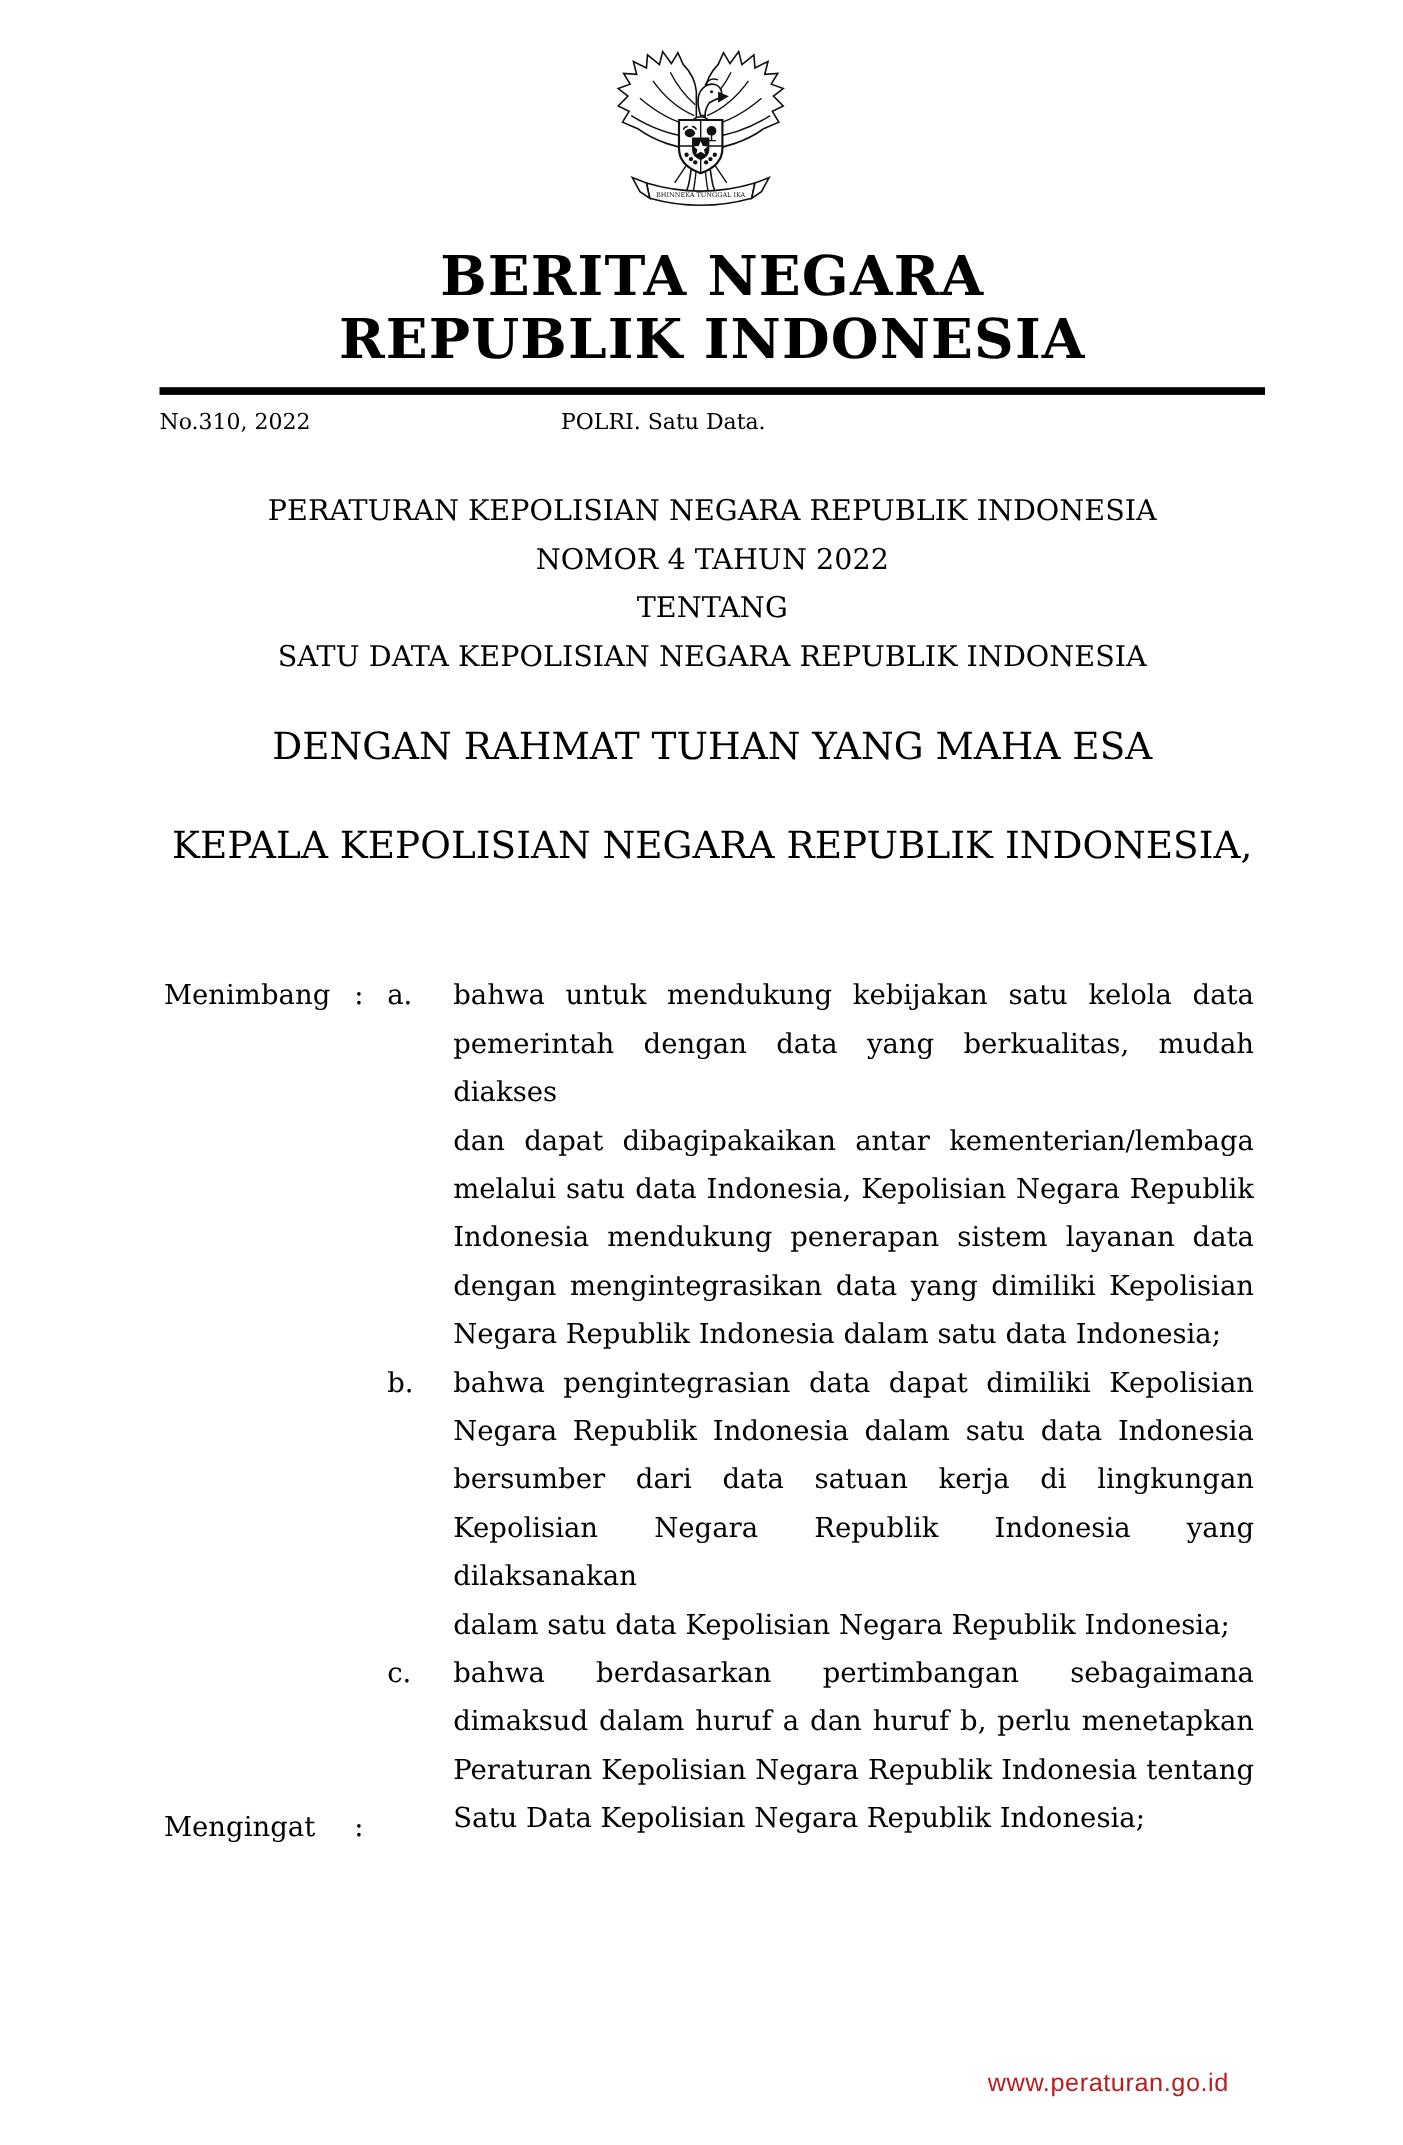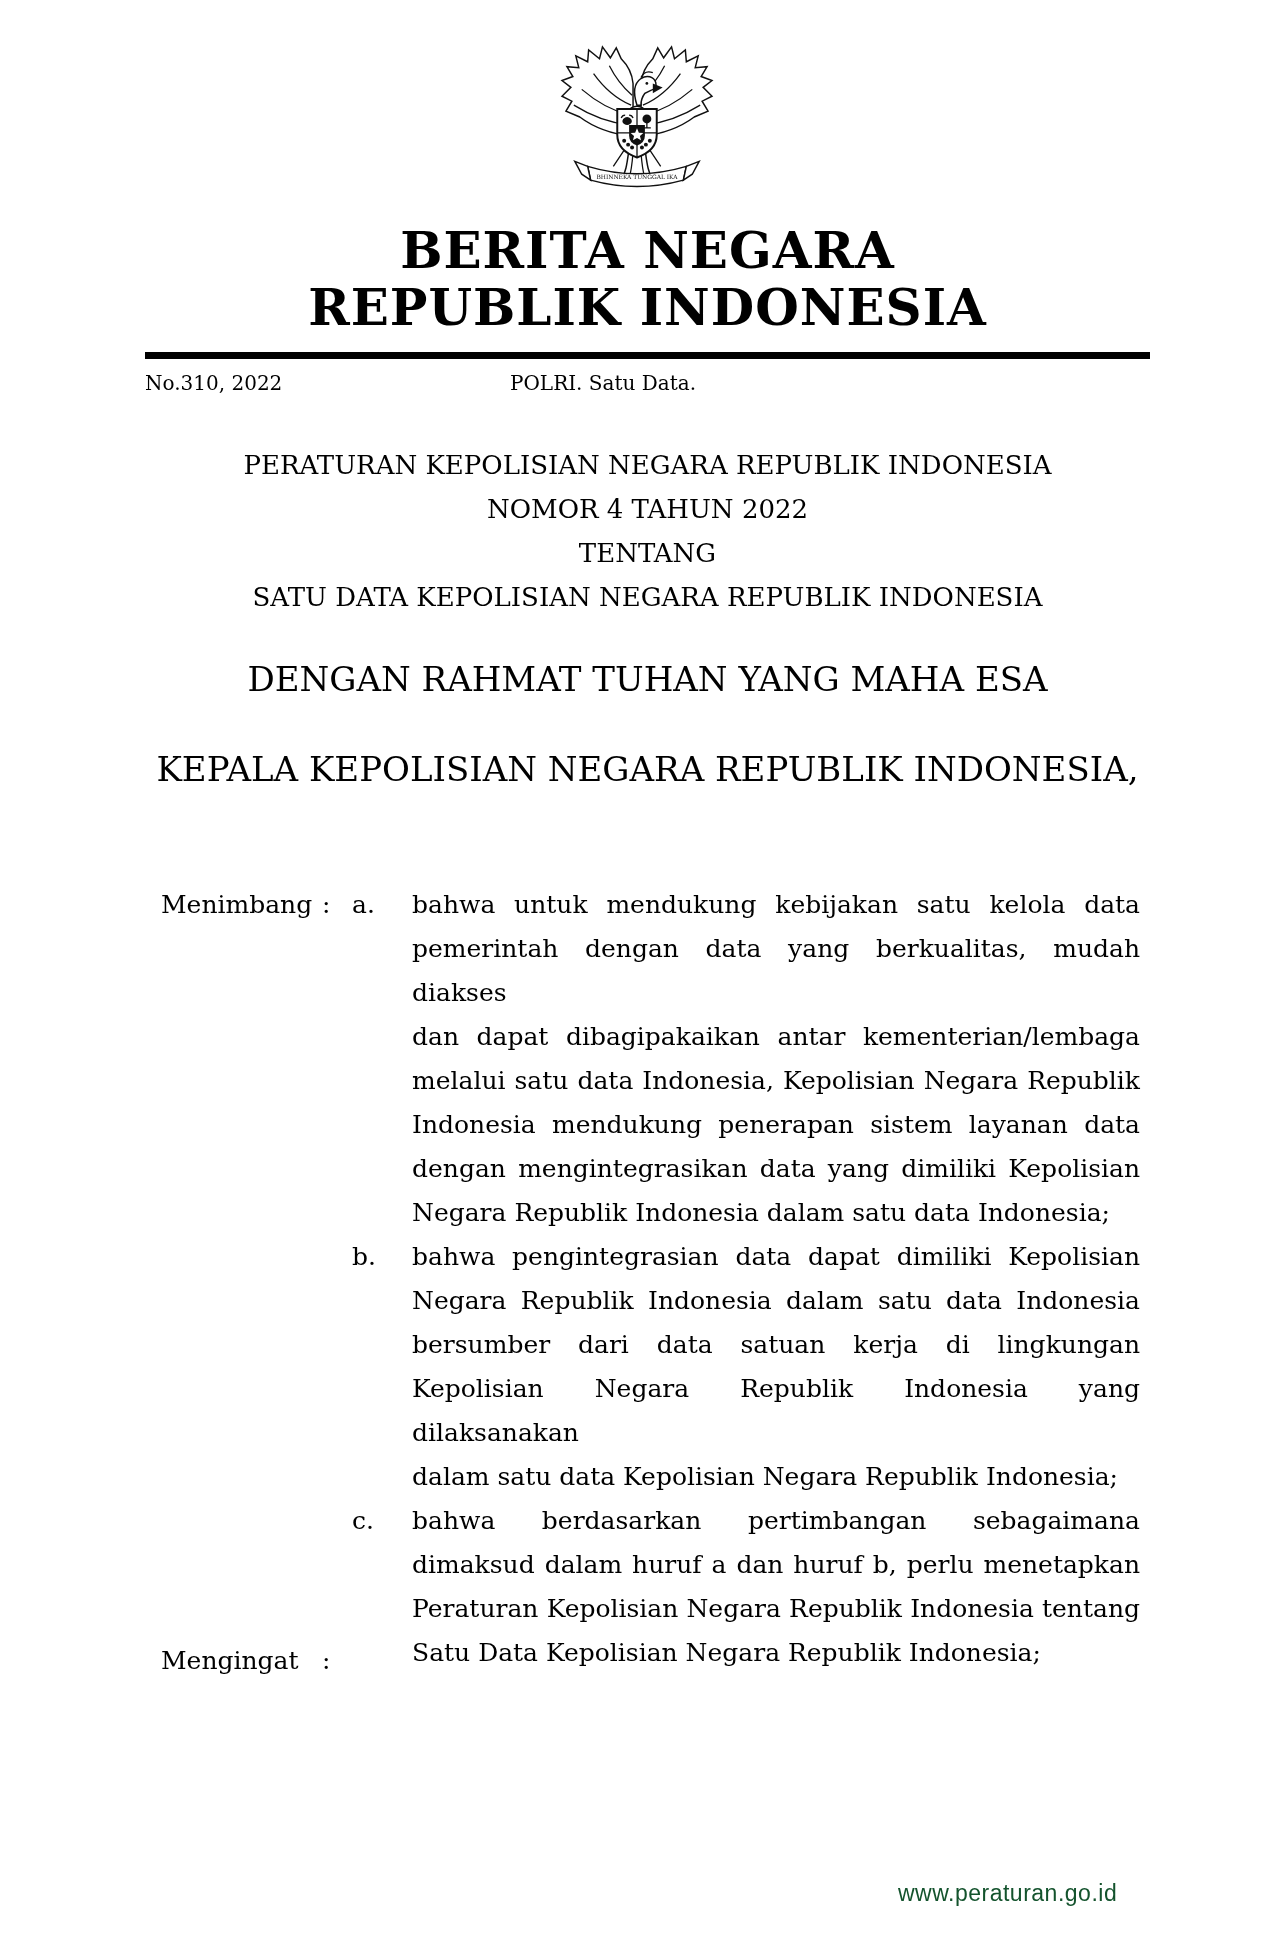--- a/index.html
+++ b/index.html
@@ -32,34 +32,34 @@
   .centered-line {
     position:absolute; left:145px; width:1005px;
     text-align:center; font-size:34px; line-height:36px;
   }
   .invocation { top:661px; }
   .authority  { top:751px; }
 
   .pre-block { position:absolute; left:145px; width:1005px; font-size:25px; line-height:44px; }
   #menimbang { top:883px; }
   #mengingat { top:1639px; }
-  .block-label { position:absolute; left:16px; top:0; }
+  .block-label { position:absolute; left:4px; top:0; }
   .block-colon { position:absolute; left:177px; top:0; }
   .m-items { margin-left:207px; }
   .m-item { position:relative; }
   .item-letter { position:absolute; left:0; top:0; }
   .item-text { margin-left:60px; width:728px; }      
   .g-text { margin-left:33px; width:785px; }          
   .jl { text-align:justify; text-align-last:justify; }
   .jl-last { text-align:left; }
 
   .footer-mark {
     position:absolute; top:1880px; left:898px;
     font-family:"Liberation Sans","DejaVu Sans",sans-serif;
-    font-size:23px; color:#14532d; letter-spacing:0.5px;
+    font-size:23px; color:#b91c1c; letter-spacing:0.5px;
   }
   svg .ln { fill:none; stroke:#111; stroke-width:1.3; }
   svg .fw { fill:#fff; stroke:#111; stroke-width:1.5; }
   svg .fb { fill:#111; stroke:none; }
 </style>
 </head>
 <body>
 
 <div class="page">
 

